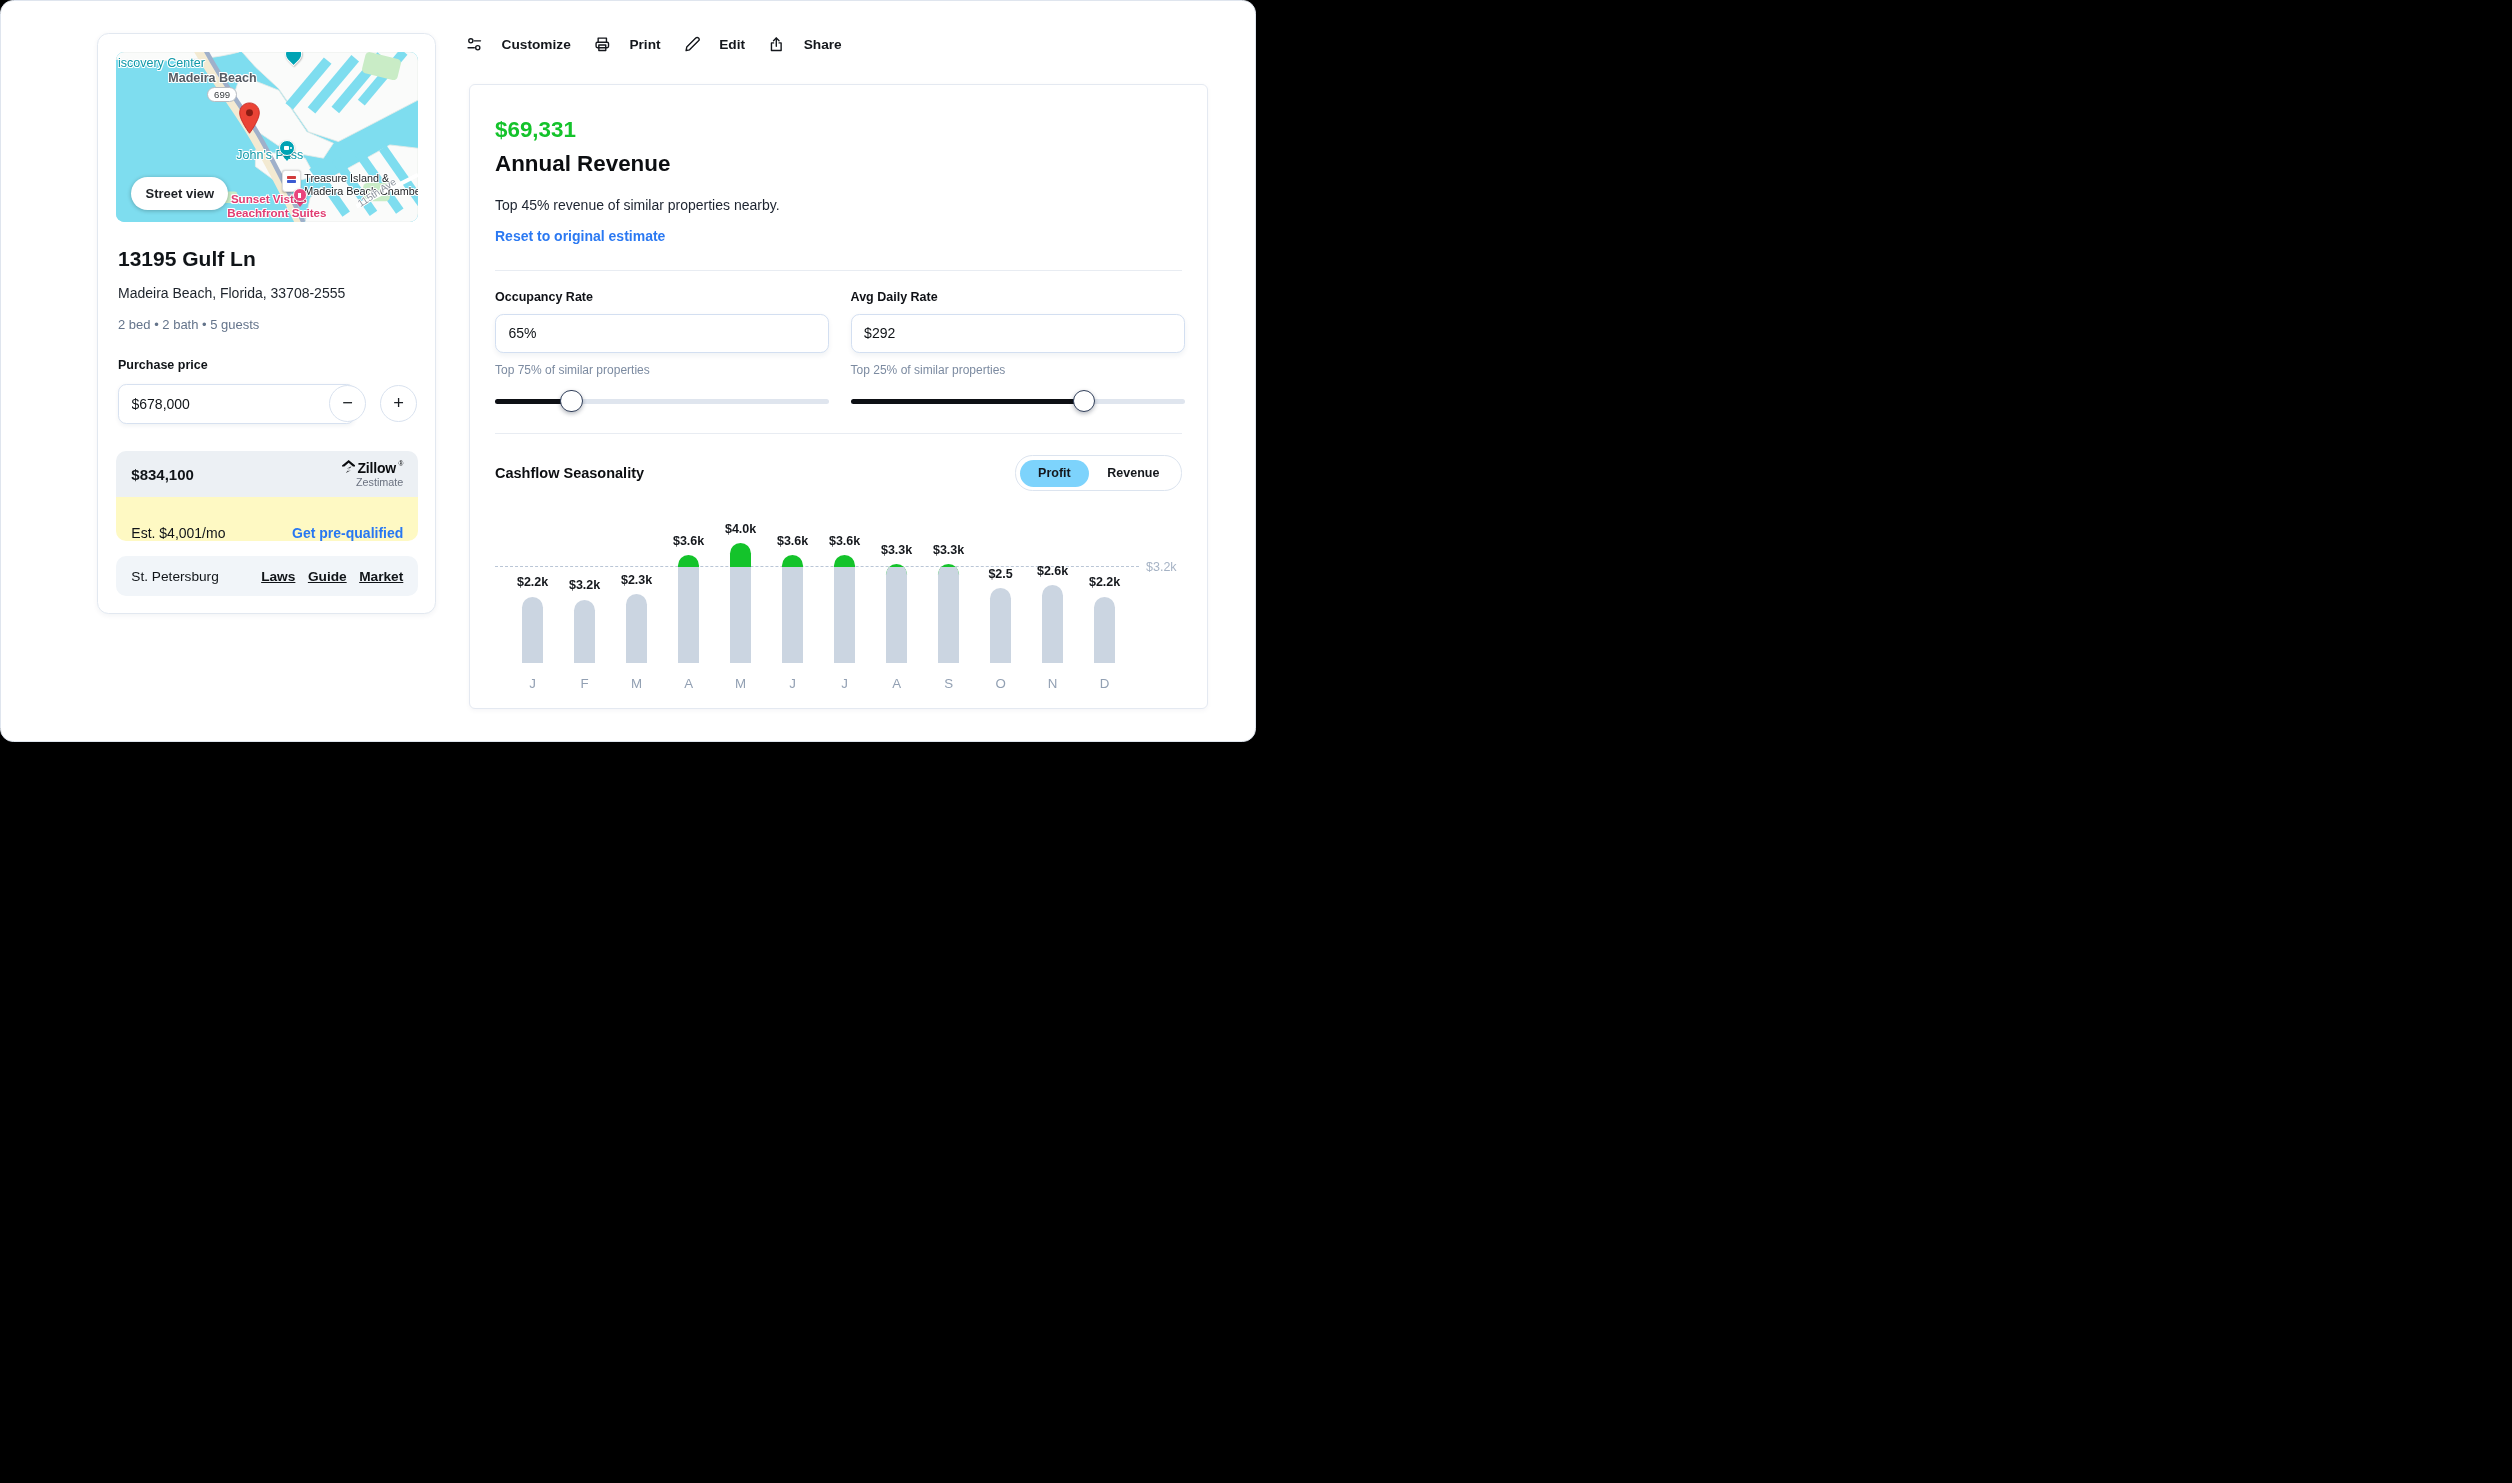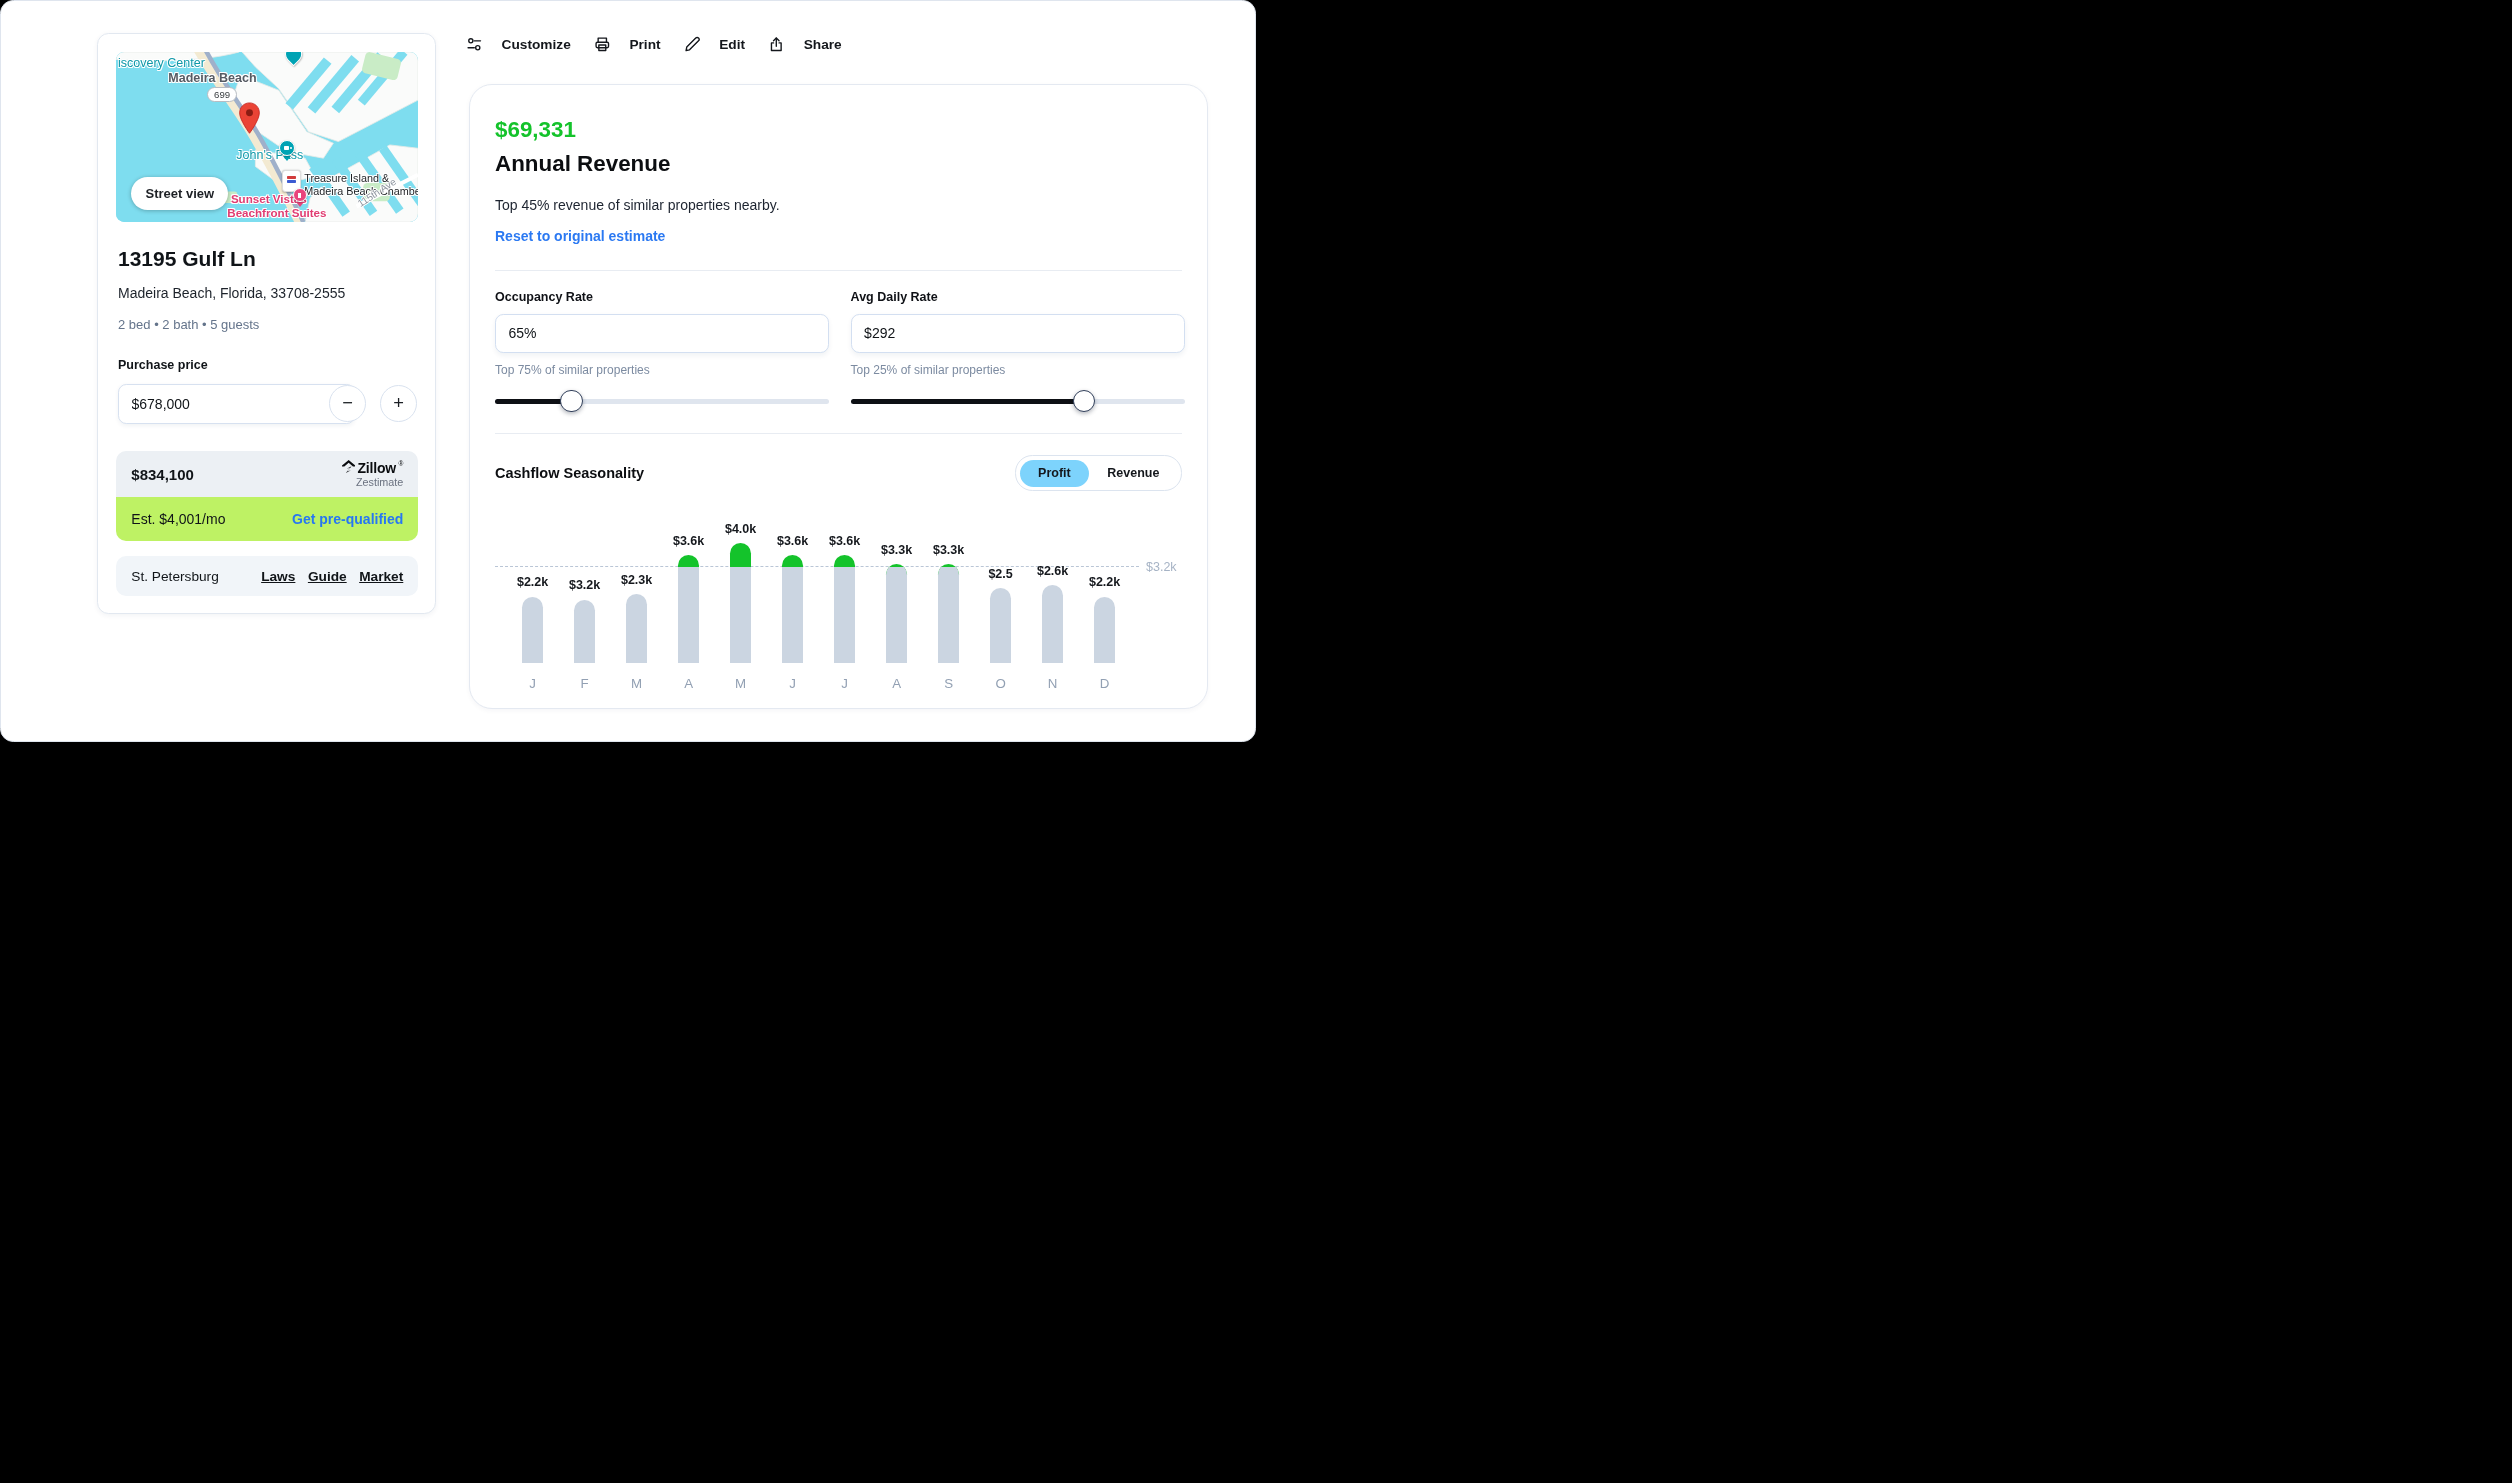--- a/index.html
+++ b/index.html
@@ -34,43 +34,43 @@
   .specs{position:absolute;left:20px;top:283px;font-size:13px;color:#64748b;}
   .pp-label{position:absolute;left:20px;top:324px;font-size:12.5px;font-weight:600;color:#101418;}
   .pp-input{position:absolute;left:20px;top:350px;width:237px;height:40px;border:0.8px solid #d7e1f0;
     border-radius:8.3px;padding:0 12.5px;font-size:14px;color:#101418;background:#fff;
     box-shadow:0 1.7px 4.2px rgba(23,43,77,.06);}
   .step-btn{position:absolute;top:351px;width:37px;height:37px;border-radius:50%;background:#fff;
     border:0.8px solid #d9e2ef;font-size:18.3px;color:#1b1f24;line-height:1;cursor:pointer;}
   .zest{position:absolute;left:18.3px;top:417px;width:302px;border-radius:10px;overflow:hidden;}
   .zest-row1{display:flex;justify-content:space-between;align-items:center;height:46px;
     background:#ecf0f4;padding:0 15px;}
-  .zest-row2{display:flex;justify-content:space-between;align-items:center;height:44px;
-    background:#bef264;padding:0 15px;}
+  .zest-row2{display:flex;justify-content:space-between;align-items:flex-end;height:44px;
+    background:#fef9c3;padding:0 15px;}
   .zest-val{font-size:15px;font-weight:600;color:#101418;}
   .zillow-wrap{text-align:right;}
   .zillow-line{display:flex;align-items:flex-start;justify-content:flex-end;gap:2.5px;}
   .zillow-word{font-size:14px;font-weight:700;color:#0b0d10;letter-spacing:-0.2px;}
   .zillow-r{font-size:6.6px;color:#0b0d10;margin-top:0.8px;}
   .zest-cap{font-size:10.8px;color:#6b7280;margin-top:0.8px;}
   .zest-est{font-size:14px;color:#101418;}
   .zest-cta{font-size:14px;font-weight:600;color:#2777f2;text-decoration:none;cursor:pointer;}
   .mlinks{position:absolute;left:18.3px;top:522px;width:302px;height:40px;background:#f1f5f9;
     border-radius:10px;display:flex;align-items:center;padding:0 15px;}
   .mlinks .city{font-size:13.7px;color:#101418;flex:1;}
   .mlinks a{font-size:13.7px;font-weight:600;color:#101418;text-decoration:underline;
     margin-left:12.5px;cursor:pointer;}
   
   .toolbar{position:absolute;left:465px;top:35px;display:flex;gap:23px;}
   .tool-btn{display:flex;align-items:center;gap:19px;background:none;border:none;cursor:pointer;
     font-size:13.7px;font-weight:600;color:#14171c;padding:0;}
   .tool-btn svg{display:block;}
   
   .main-card{position:absolute;left:468px;top:83px;width:739px;height:625px;background:#fff;
-    border:0.8px solid #e4e9f1;border-radius:23px;box-shadow:0 1.7px 5px rgba(15,35,70,.04);
+    border:0.8px solid #e4e9f1;border-radius:6px;box-shadow:0 1.7px 5px rgba(15,35,70,.04);
     padding:32px 25px 30px 25px;}
   .rev-amount{font-size:22.4px;font-weight:700;color:#14c32b;line-height:26.6px;}
   .rev-title{font-size:22.4px;font-weight:700;color:#0c0e11;line-height:28px;margin-top:6.6px;}
   .rev-sub{font-size:14px;color:#1d2430;line-height:20px;margin-top:16.6px;}
   .reset-link{display:inline-block;font-size:14px;font-weight:600;color:#2b79f2;line-height:20px;
     margin-top:11.6px;cursor:pointer;}
   .divider{height:0.8px;background:#e8ecf2;margin-top:24px;}
   .fields{display:grid;grid-template-columns:334px 334px;column-gap:21.6px;margin-top:18.3px;}
   .f-label{font-size:12.5px;font-weight:600;color:#0f1116;line-height:16.6px;}
   .f-input{margin-top:7.5px;width:100%;height:39px;border:0.8px solid #d3dff1;border-radius:8.3px;

